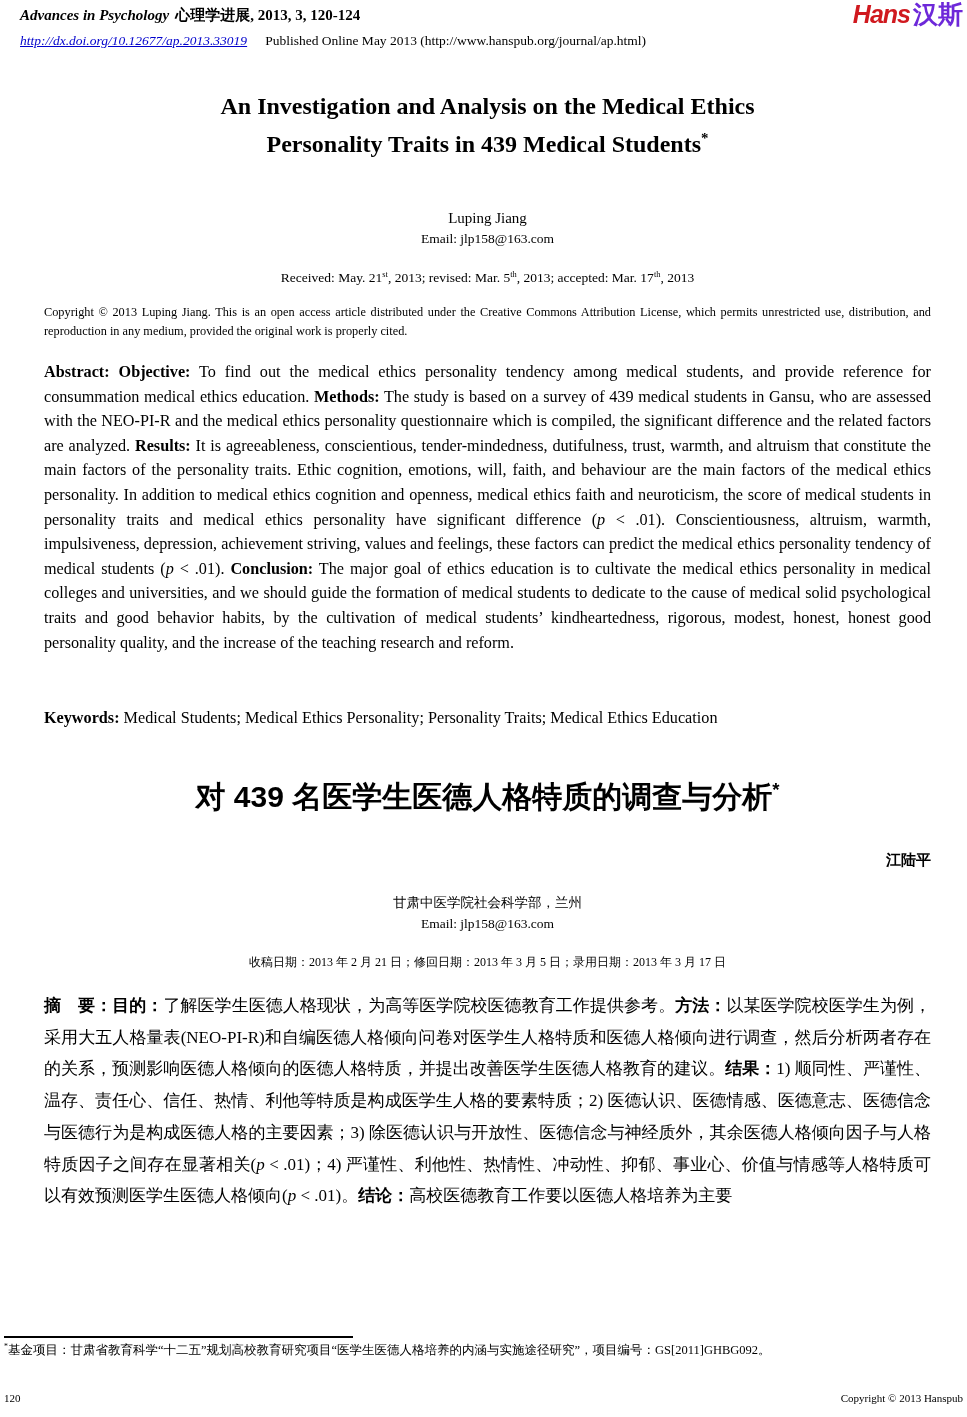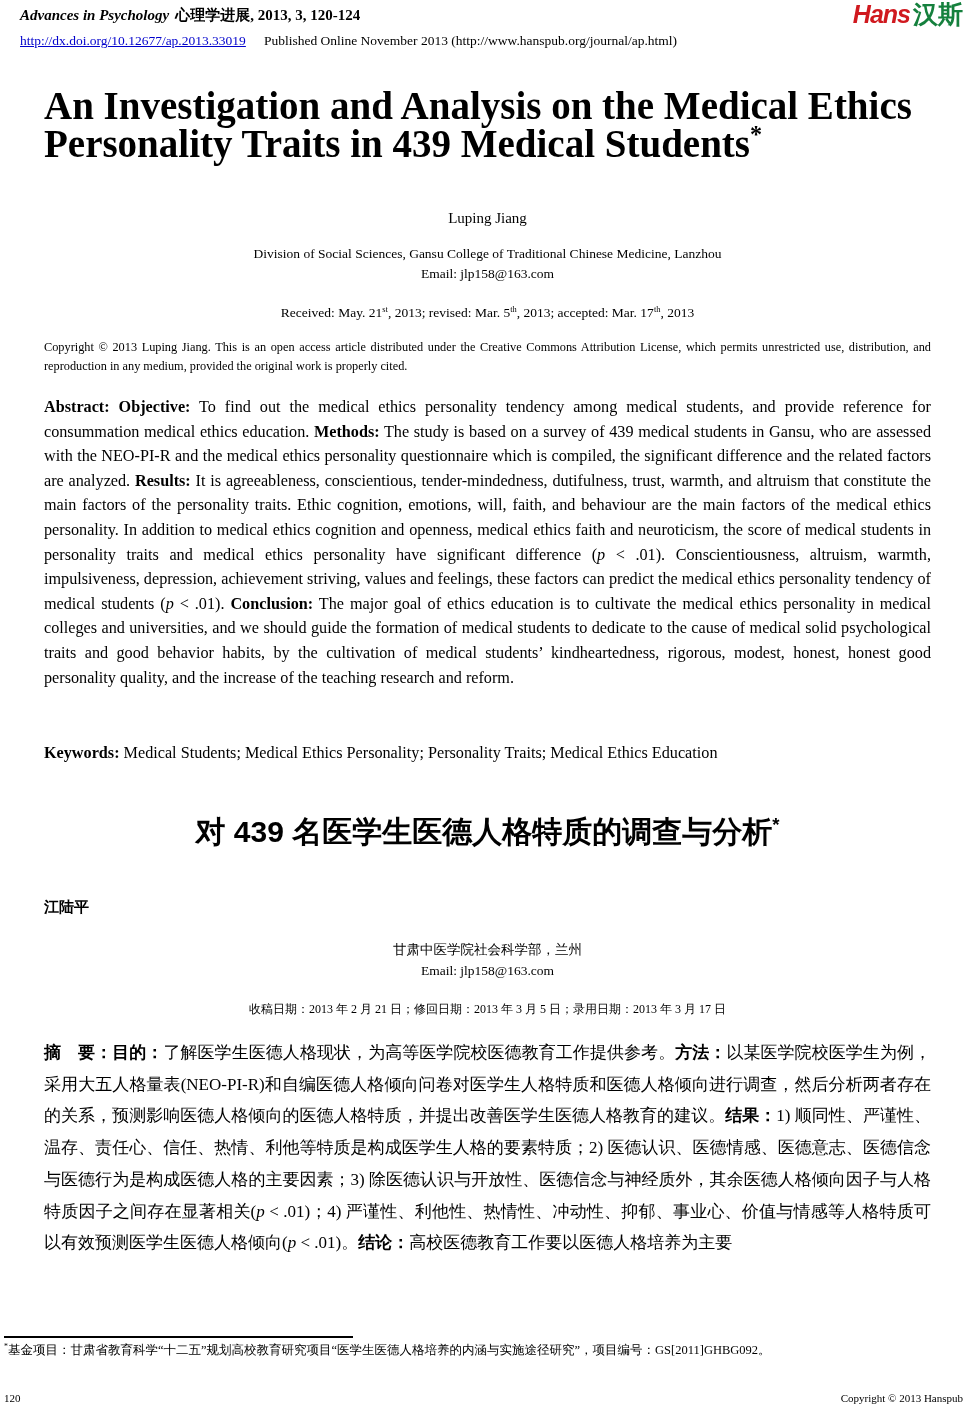--- a/index.html
+++ b/index.html
@@ -13,50 +13,50 @@
   .i{font-style:italic;}
   .hei{font-weight:bold;font-family:"Liberation Sans","DejaVu Sans",sans-serif;}
   .sup{vertical-align:super;font-size:0.62em;line-height:0;}
 
   
   .page-header{padding:6px 5px 0 20px;position:relative;}
   .hdr-line1{font-size:15px;font-weight:bold;}
   .journal-name{font-style:italic;}
   .journal-info{margin-left:6px;}
   .hdr-line2{font-size:13.5px;margin-top:8px;}
-  .doi-link{color:#0000CC;text-decoration:underline;cursor:pointer;}
+  .doi-link{color:#0000CC;text-decoration:underline;cursor:pointer;font-style:italic;}
   .published-info{margin-left:18px;}
   .logo{
     position:absolute;top:1px;right:4px;
     font-family:"Liberation Sans","DejaVu Sans",sans-serif;
     font-size:25px;font-weight:bold;line-height:27px;white-space:nowrap;
   }
   .logo-latin{color:#D0191F;font-style:italic;letter-spacing:-1px;}
-  .logo-cjk{color:#15803d;margin-left:3px;}
+  .logo-cjk{color:#6d28d9;margin-left:3px;}
 
   
   .main{padding:0 36px 0 44px;}
   .page-title{
-    font-weight:bold;
-    font-size:39px;line-height:38px;margin-top:38px;
+    text-align:center;font-weight:bold;
+    font-size:24px;line-height:38px;margin-top:38px;
   }
   .author-name{text-align:center;font-size:15px;font-weight:normal;margin-top:47px;}
   .author-affil{text-align:center;font-size:13.5px;margin-top:19px;}
   .author-email{text-align:center;font-size:13.5px;margin-top:4px;}
   .received-line{text-align:center;font-size:13.5px;margin-top:23px;}
   .copyright-notice{font-size:12.3px;line-height:19px;text-align:justify;margin-top:17px;}
   .abstract-par{font-size:16.2px;line-height:24.6px;text-align:justify;margin-top:19px;min-height:345px;}
   .keywords-line{font-size:16.2px;margin-top:4px;}
 
   
   .zh-title{
     text-align:center;font-weight:bold;font-size:30px;line-height:40px;margin-top:49px;
     font-family:"Liberation Sans","DejaVu Sans",sans-serif;
   }
-  .zh-author{text-align:left;font-size:15px;font-weight:bold;margin-top:46px;}
+  .zh-author{text-align:right;font-size:15px;font-weight:bold;margin-top:34px;}
   .zh-affil{text-align:center;font-size:13.5px;margin-top:24px;}
   .zh-email{text-align:center;font-size:13.5px;margin-top:4px;}
   .zh-dates{text-align:center;font-size:12px;margin-top:22px;}
   .zh-abstract{font-size:17px;line-height:31.7px;text-align:justify;margin-top:19px;min-height:254px;}
 
   
   .footnote-block{position:absolute;left:4px;right:4px;top:1336px;font-size:12.5px;line-height:17px;}
   .footnote-rule{width:349px;border-top:2px solid #000;height:0;margin-bottom:4px;}
   .page-footer{
     position:absolute;left:4px;right:4px;top:1392px;
@@ -64,36 +64,35 @@
   }
 </style>
 </head>
 <body>
 
 <div class="page-header">
   <div class="hdr-line1">
     <span class="journal-name">Advances in Psychology</span><span class="journal-info">心理学进展, 2013, 3, 120-124</span>
   </div>
   <div class="hdr-line2">
-    <a class="doi-link">http://dx.doi.org/10.12677/ap.2013.33019</a><span class="published-info">Published Online November 2013 (http://www.hanspub.org/journal/ap.html)</span>
+    <a class="doi-link">http://dx.doi.org/10.12677/ap.2013.33019</a><span class="published-info">Published Online May 2013 (http://www.hanspub.org/journal/ap.html)</span>
   </div>
   <div class="logo">
     <span class="logo-latin">Hans</span><span class="logo-cjk">汉斯</span>
   </div>
 </div>
 
 <div class="main">
 
   <div class="page-title">
     <div>An Investigation and Analysis on the Medical Ethics</div>
     <div><span>Personality Traits in 439 Medical Students</span><span class="sup">*</span></div>
   </div>
 
   <div class="author-name">Luping Jiang</div>
-  <div class="author-affil">Division of Social Sciences, Gansu College of Traditional Chinese Medicine, Lanzhou</div>
   <div class="author-email">Email: jlp158@163.com</div>
 
   <div class="received-line"><span>Received: May. 21</span><span class="sup">st</span><span>, 2013; revised: Mar. 5</span><span class="sup">th</span><span>, 2013; accepted: Mar. 17</span><span class="sup">th</span><span>, 2013</span></div>
 
   <div class="copyright-notice">Copyright © 2013 Luping Jiang. This is an open access article distributed under the Creative Commons Attribution License, which permits unrestricted use, distribution, and reproduction in any medium, provided the original work is properly cited.</div>
 
   <div class="abstract-par"><span class="b">Abstract: Objective:</span><span> To find out the medical ethics personality tendency among medical students, and provide reference for consummation medical ethics education. </span><span class="b">Methods:</span><span> The study is based on a survey of 439 medical students in Gansu, who are assessed with the NEO-PI-R and the medical ethics personality questionnaire which is compiled, the significant difference and the related factors are analyzed. </span><span class="b">Results:</span><span> It is agreeableness, conscientious, tender-mindedness, dutifulness, trust, warmth, and altruism that constitute the main factors of the personality traits. Ethic cognition, emotions, will, faith, and behaviour are the main factors of the medical ethics personality. In addition to medical ethics cognition and openness, medical ethics faith and neuroticism, the score of medical students in personality traits and medical ethics personality have significant difference (</span><span class="i">p</span><span> &lt; .01). Conscientiousness, altruism, warmth, impulsiveness, depression, achievement striving, values and feelings, these factors can predict the medical ethics personality tendency of medical students (</span><span class="i">p</span><span> &lt; .01). </span><span class="b">Conclusion:</span><span> The major goal of ethics education is to cultivate the medical ethics personality in medical colleges and universities, and we should guide the formation of medical students to dedicate to the cause of medical solid psychological traits and good behavior habits, by the cultivation of medical students’ kindheartedness, rigorous, modest, honest, honest good personality quality, and the increase of the teaching research and reform.</span></div>
 
   <div class="keywords-line"><span class="b">Keywords:</span><span> Medical Students; Medical Ethics Personality; Personality Traits; Medical Ethics Education</span></div>
 

